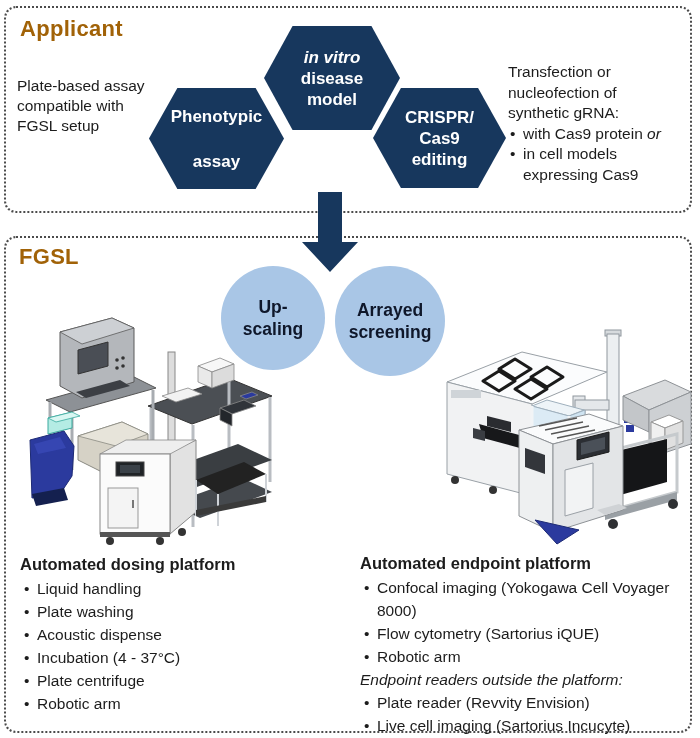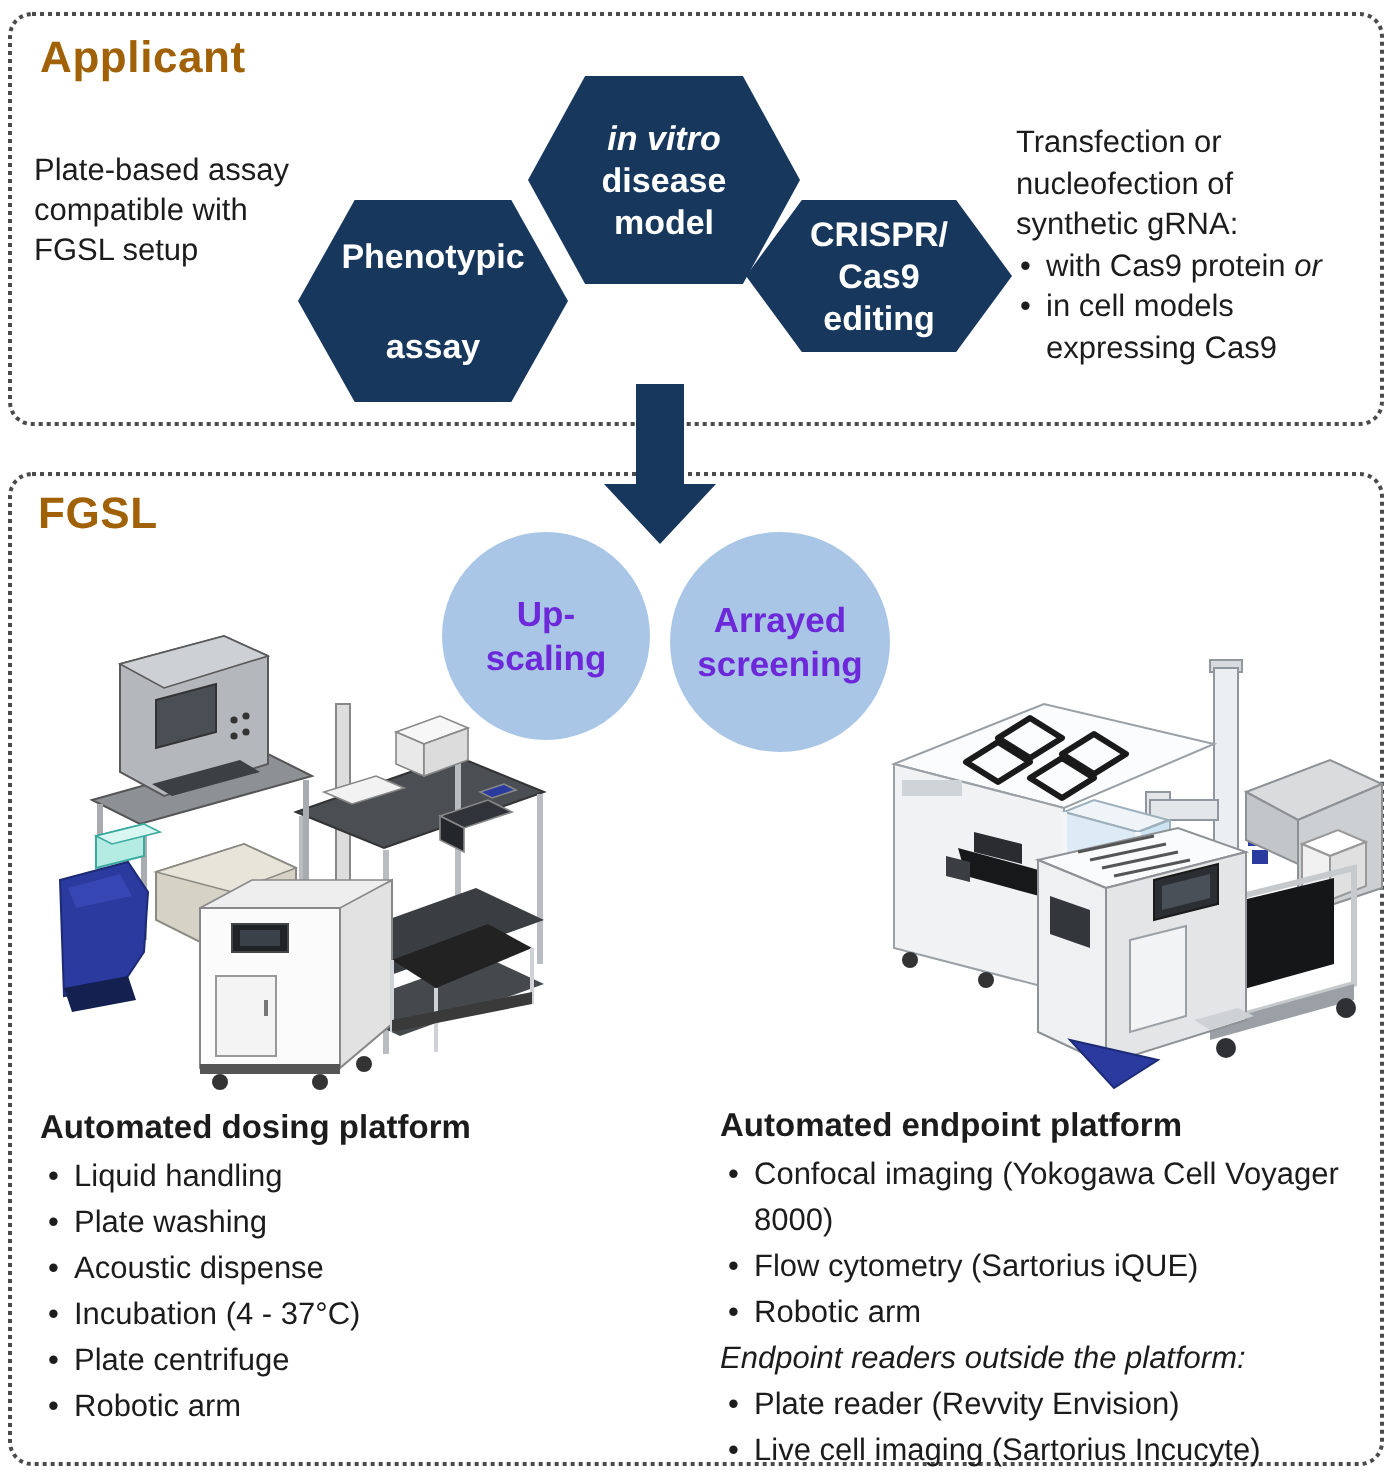--- a/index.html
+++ b/index.html
@@ -5,24 +5,24 @@
   html,body{margin:0;padding:0;background:#ffffff;}
   .page{position:relative;width:700px;height:738px;background:#ffffff;overflow:hidden;
         font-family:"Liberation Sans", sans-serif;color:#1c1c1c;}
   .panel{position:absolute;left:4px;width:688px;border:2px dotted #4b4b4b;border-radius:12px;background:#fff;box-sizing:border-box;}
   .panel-applicant{top:6px;height:207px;}
   .panel-fgsl{top:236px;height:497px;}
   .section-title{position:absolute;font-size:22px;font-weight:bold;color:#a16207;letter-spacing:.3px;}
   .note{position:absolute;font-size:15.5px;line-height:20px;color:#1c1c1c;}
   .hex{position:absolute;background:#17375d;display:flex;flex-direction:column;align-items:center;justify-content:center;
        clip-path:polygon(21% 0,79% 0,100% 50%,79% 100%,21% 100%,0 50%);
-       color:#fff;font-weight:bold;font-size:17px;line-height:21px;text-align:center;margin-top:12px;}
+       color:#fff;font-weight:bold;font-size:17px;line-height:21px;text-align:center;}
   .hex .it{font-style:italic;}
   .circle{position:absolute;border-radius:50%;background:#a9c6e6;display:flex;flex-direction:column;align-items:center;justify-content:center;
-          color:#6d28d9;font-weight:bold;font-size:17.5px;line-height:22px;text-align:center;}
+          color:#0f172a;font-weight:bold;font-size:17.5px;line-height:22px;text-align:center;}
   .arrow-svg{position:absolute;left:300px;top:192px;z-index:5;}
   .blist{position:absolute;font-size:15.5px;line-height:23px;}
   .blist .hdr{font-weight:bold;font-size:16.5px;margin-bottom:1px;}
   .blist .li{position:relative;padding-left:17px;}
   .blist .li::before{content:"\2022";position:absolute;left:4px;}
   .blist .itnote{font-style:italic;}
   .rnote .li{position:relative;padding-left:15px;}
   .rnote .li::before{content:"\2022";position:absolute;left:2px;}
   .it{font-style:italic;}
   .machine{position:absolute;}
@@ -43,21 +43,21 @@
 
     <div class="hex" style="left:143px;top:80px;width:135px;height:101px;gap:24px;">
       <div>Phenotypic</div>
       <div>assay</div>
     </div>
     <div class="hex" style="left:258px;top:18px;width:136px;height:104px;">
       <div class="it">in vitro</div>
       <div>disease</div>
       <div>model</div>
     </div>
-    <div class="hex" style="left:367px;top:80px;width:133px;height:76px;">
+    <div class="hex" style="left:367px;top:80px;width:133px;height:100px;">
       <div>CRISPR/</div>
       <div>Cas9</div>
       <div>editing</div>
     </div>
 
     <div class="note rnote" style="left:502px;top:54px;width:182px;line-height:20.5px;">
       <div>Transfection or</div>
       <div>nucleofection of</div>
       <div>synthetic gRNA:</div>
       <div class="li"><span>with Cas9 protein</span> <span class="it">or</span></div>

